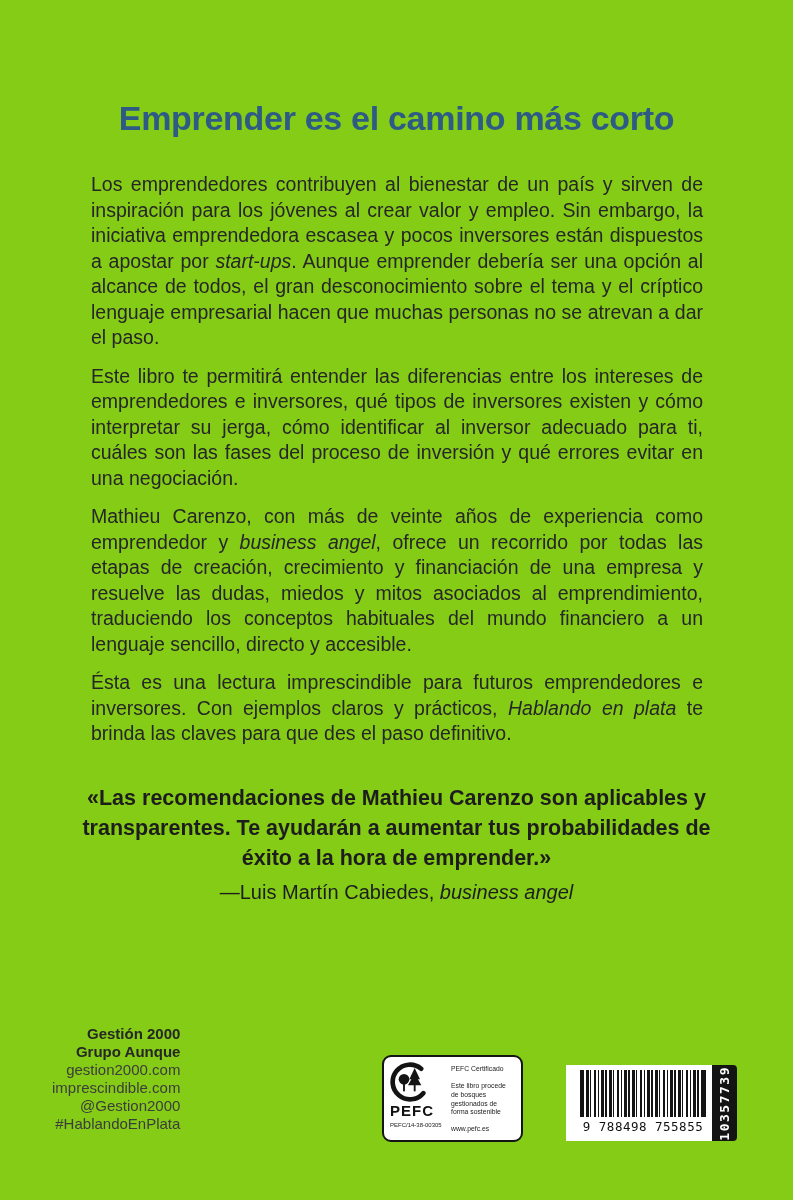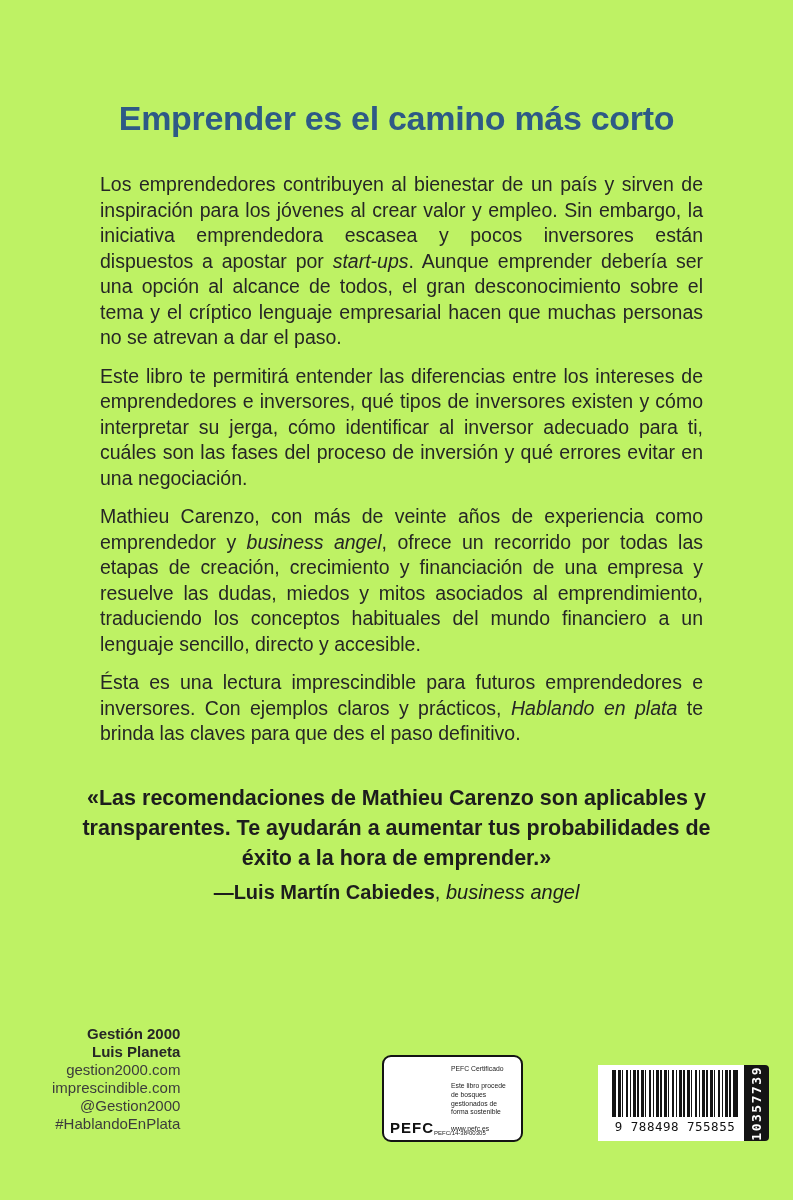--- a/index.html
+++ b/index.html
@@ -1,20 +1,20 @@
 <!DOCTYPE html>
 <html lang="es"><head>
 <meta charset="utf-8">
 <style>
   html, body { margin: 0; padding: 0; }
   .cover {
     position: relative;
     width: 793px;
     height: 1200px;
-    background: #bef264;
+    background: #84cc16;
     font-family: "Liberation Sans", sans-serif;
     color: #242424;
     overflow: hidden;
     box-sizing: border-box;
     padding-top: 92px;
   }
   .title {
     margin: 0;
     text-align: center;
     font-size: 34px;
@@ -24,40 +24,40 @@
     letter-spacing: -0.3px;
   }
   .body-copy {
     width: 612px;
     margin: 27px auto 0 91px;
     font-size: 19.5px;
     line-height: 25.5px;
     text-align: justify;
     color: #262626;
   }
-  .body-copy p { margin: 0 0 13px 9px; }
+  .body-copy p { margin: 0 0 13px 0; }
   .body-copy p:last-child { margin-bottom: 0; }
   .quote-block {
     width: 650px;
     margin: 36px auto 0 auto;
     text-align: center;
     color: #1d1d1d;
   }
   .quote-text {
     margin: 4px;
     font-size: 21.5px;
     font-weight: bold;
     line-height: 30px;
   }
   .quote-attr {
     margin: 5px 0 0 0;
     font-size: 20px;
     line-height: 28px;
   }
-  .quote-attr .attr-name { font-weight: bold; font-style: normal; }
+  .quote-attr .attr-name { font-weight: normal; font-style: normal; }
   .quote-attr .attr-role { font-style: italic; }
 
   
   .publisher {
     position: absolute;
     left: 52px;
     top: 1025px;
     font-size: 15px;
     line-height: 18px;
     color: #3c3c3c;
@@ -75,22 +75,22 @@
     border: 2.5px solid #141414;
     border-radius: 9px;
     box-sizing: border-box;
     display: flex;
     align-items: stretch;
     padding: 5px 4px 4px 6px;
   }
   .pefc-left {
     width: 56px;
     display: flex;
-    flex-direction: row;
-    align-items: flex-end;
+    flex-direction: column;
+    align-items: flex-start;
     justify-content: flex-start;
   }
   .pefc-logo { width: 40px; height: 40px; }
   .pefc-brand {
     font-size: 15px;
     font-weight: bold;
     letter-spacing: 1px;
     color: #111;
     line-height: 16px;
     margin-top: 1px;
@@ -110,21 +110,21 @@
     font-size: 6.8px;
     line-height: 8.6px;
     color: #222;
     padding-top: 3px;
     padding-bottom: 2px;
   }
   .pefc-right .pefc-desc { width: 62px; }
 
   .barcode {
     position: absolute;
-    left: 578px;
+    left: 546px;
     top: 1065px;
     height: 80px;
     display: flex;
     padding-left: 20px;
   }
   .barcode-white {
     width: 146px;
     height: 76px;
     background: #ffffff;
     box-sizing: border-box;
@@ -188,21 +188,21 @@
     <p><span>Ésta es una lectura imprescindible para futuros emprendedores e inversores. Con ejemplos claros y prácticos, </span><i>Hablando en plata</i><span> te brinda las claves para que des el paso definitivo.</span></p>
   </div>
 
   <div class="quote-block">
     <p class="quote-text">«Las recomendaciones de Mathieu Carenzo son aplicables y transparentes. Te ayudarán a aumentar tus probabilidades de éxito a la hora de emprender.»</p>
     <p class="quote-attr"><span class="attr-name">—Luis Martín Cabiedes</span><span>, </span><span class="attr-role">business angel</span></p>
   </div>
 
   <div class="publisher">
     <div class="pub-bold">Gestión 2000</div>
-    <div class="pub-bold">Luis Planeta</div>
+    <div class="pub-bold">Grupo Aunque</div>
     <div>gestion2000.com</div>
     <div>imprescindible.com</div>
     <div>@Gestion2000</div>
     <div>#HablandoEnPlata</div>
   </div>
 
   <div class="pefc">
     <div class="pefc-left">
       <svg class="pefc-logo" viewBox="0 0 60 60" xmlns="http://www.w3.org/2000/svg">
         <path d="M30 4 A 26 26 0 1 0 56 30" fill="none" stroke="#141414" stroke-width="7" stroke-linecap="round" transform="rotate(40 30 30)"></path>

